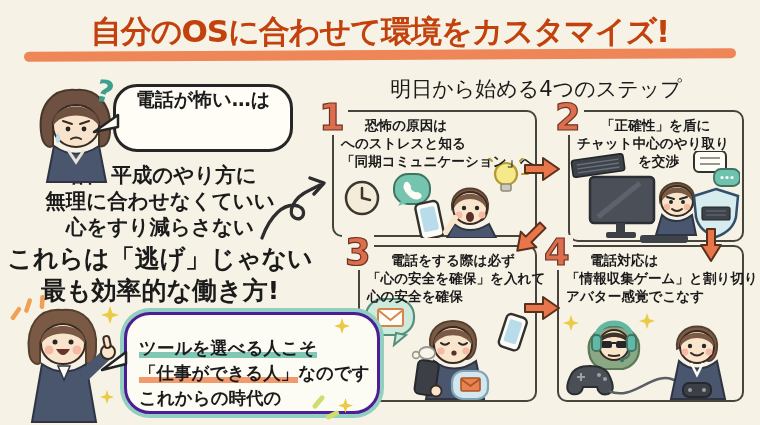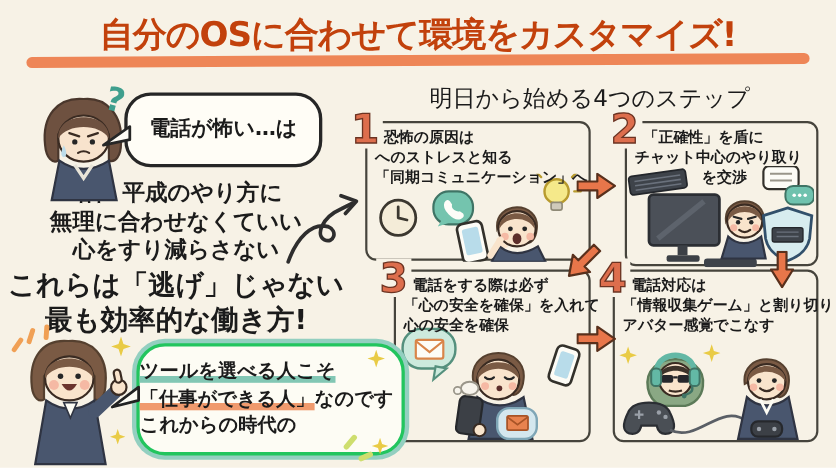--- a/index.html
+++ b/index.html
@@ -6,39 +6,39 @@
   body{font-family:"DejaVu Sans","Liberation Sans",sans-serif;}
   #canvas{position:relative;width:760px;height:425px;background:#f7f2e6;overflow:hidden;color:#1b1b1b;}
   .abs{position:absolute;}
 
   
   .title{position:absolute;top:11px;left:0;width:760px;text-align:center;font-size:31px;font-weight:900;letter-spacing:-1px;color:#c2410c;white-space:nowrap;z-index:3;}
   .title-underline{position:absolute;top:50px;left:24px;width:712px;height:10px;background:#ee8657;border-radius:6px;transform:rotate(-.3deg);z-index:2;}
 
   
   .qmark{position:absolute;left:96px;top:74px;font-size:30px;font-weight:900;color:#3f9f8d;transform:rotate(14deg);z-index:4;}
-  .bubble1{position:absolute;left:113px;top:84px;width:174px;height:62px;background:#fffdf6;border:3px solid #262626;border-radius:24px;display:flex;flex-direction:column;justify-content:center;text-align:center;font-size:19px;font-weight:900;line-height:1.32;z-index:3;}
+  .bubble1{position:absolute;left:113px;top:84px;width:174px;height:62px;background:#fffdf6;border:3px solid #262626;border-radius:24px;display:flex;flex-direction:row;justify-content:center;text-align:center;font-size:19px;font-weight:900;line-height:1.32;z-index:3;}
   .bubble-tail1{position:absolute;left:92px;top:112px;z-index:4;}
   .msg1{position:absolute;left:10px;top:162px;width:300px;text-align:center;font-size:20.5px;font-weight:900;line-height:1.28;}
   .msg2{position:absolute;left:6px;top:243px;width:308px;text-align:center;font-size:25px;font-weight:900;line-height:1.26;}
-  .bubble2{position:absolute;left:124px;top:312px;width:238px;height:96px;background:#fdfcf4;border:3px solid #22c55e;border-radius:26px;box-shadow:0 0 0 4px #93cfc0;display:flex;flex-direction:column;justify-content:center;font-size:17.5px;font-weight:900;line-height:1.42;z-index:3;}
+  .bubble2{position:absolute;left:124px;top:312px;width:238px;height:96px;background:#fdfcf4;border:3px solid #4c1d95;border-radius:26px;box-shadow:0 0 0 4px #93cfc0;display:flex;flex-direction:column;justify-content:flex-end;padding-left:12px;font-size:17.5px;font-weight:900;line-height:1.42;z-index:3;}
   .bubble-tail2{position:absolute;left:100px;top:348px;z-index:4;}
   .hl-teal{background:linear-gradient(transparent 68%,#82c7b4 68%);}
   .hl-orange{background:linear-gradient(transparent 68%,#f09a6d 68%);}
 
   
   .steps-heading{position:absolute;left:330px;top:75px;width:412px;text-align:center;font-size:21px;font-weight:400;white-space:nowrap;}
   .step-box{position:absolute;border:2.5px solid #46443c;border-radius:10px;background:transparent;}
   .box1{left:332px;top:110px;width:201px;height:123px;}
   .box2{left:568px;top:110px;width:172px;height:128px;}
   .box3{left:358px;top:245px;width:175px;height:153px;}
   .box4{left:557px;top:245px;width:183px;height:153px;}
   .step-num{position:absolute;top:-12px;left:-18px;font-size:37px;font-weight:900;color:#dd6e4d;-webkit-text-stroke:1.2px #6b3322;background:#f7f2e6;line-height:.95;padding:0 3px;z-index:2;}
   .step-lines{position:absolute;left:7px;top:5px;right:2px;font-size:13.6px;font-weight:900;line-height:1.32;white-space:nowrap;z-index:1;}
-  .step-lines .l1{margin-left:8px;}
+  .step-lines .l1{margin-left:24px;}
   .step-lines .center{text-align:center;}
   .step-illus{position:absolute;left:0;bottom:-3px;z-index:0;}
 
   .spark{position:absolute;z-index:4;}
   .dash{position:absolute;border-radius:3px;z-index:4;}
 </style>
 </head>
 <body>
 
 <div id="canvas">

